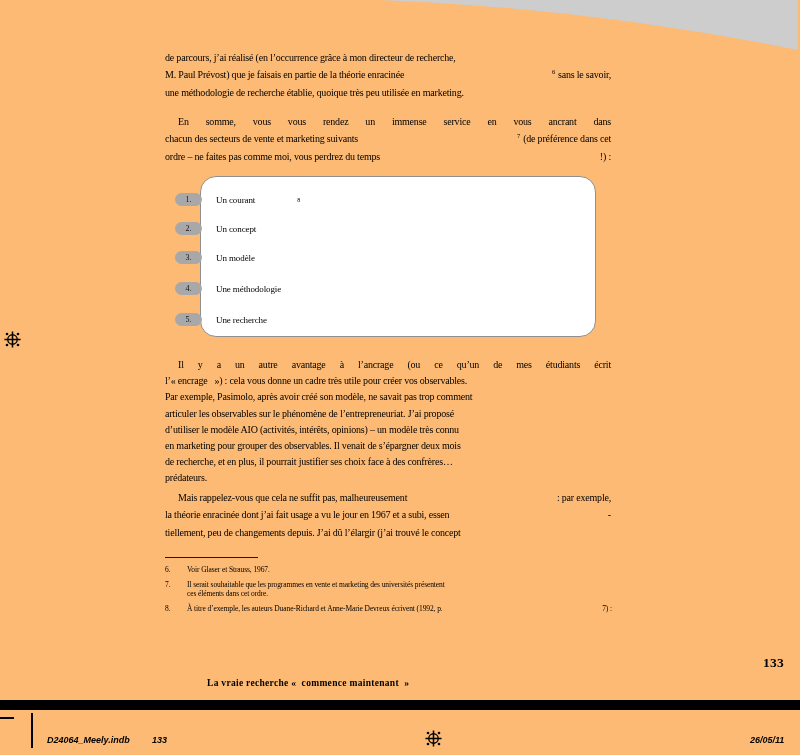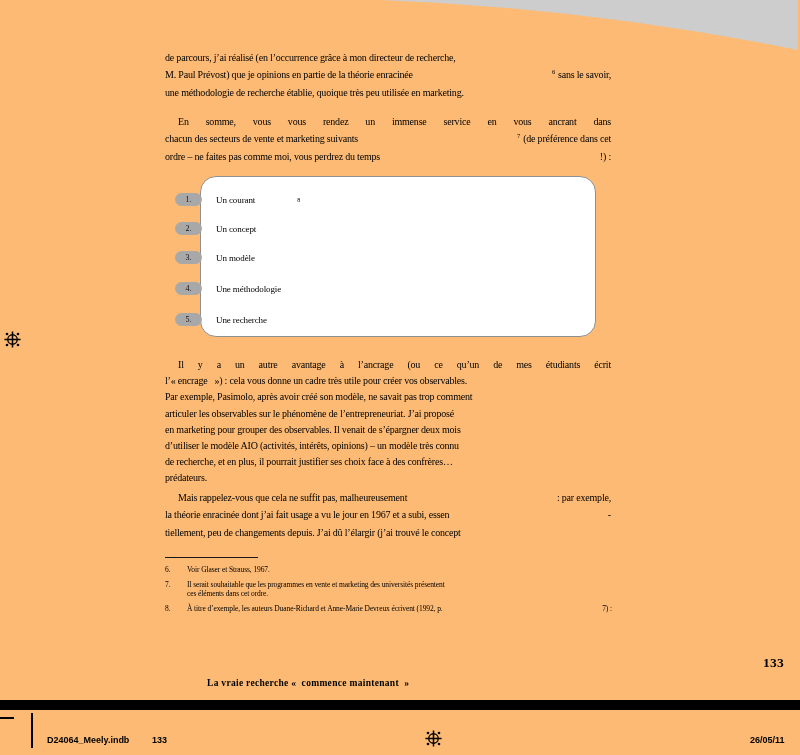--- a/index.html
+++ b/index.html
@@ -40,21 +40,21 @@
 
   
   .pageno{position:absolute;left:763px;top:655px;font-size:13.5px;font-weight:bold;letter-spacing:0.3px;}
   .runfoot{position:absolute;left:165px;top:678px;font-size:9.5px;font-weight:bold;letter-spacing:0.3px;margin-left:42px;}
 
   
   .blackbar{position:absolute;left:0;top:700px;width:800px;height:10px;background:#000;}
   .croph{position:absolute;left:0;top:717px;width:14px;height:2px;background:#000;}
   .cropv{position:absolute;left:31px;top:713px;width:2px;height:35px;background:#000;}
   .printrow{position:absolute;left:0;top:735px;width:800px;height:16px;
-            font-family:"Liberation Sans",sans-serif;font-size:9px;font-weight:bold;color:#000;}
+            font-family:"Liberation Sans",sans-serif;font-size:9px;font-weight:bold;color:#000;font-style:italic;}
   .printfile{position:absolute;left:47px;top:0;}
   .printpage{position:absolute;left:152px;top:0;}
   .printdate{position:absolute;left:750px;top:0;}
 </style>
 </head>
 <body>
 
 <div class="sheet">
 
   <svg class="wedge" width="419" height="52">
@@ -66,21 +66,21 @@
     <path d="M10,1.5 V18.5 M1.5,10 H18.5" stroke="#000" stroke-width="1.6"></path>
     <circle cx="4.2" cy="4.2" r="1.4" fill="#000"></circle>
     <circle cx="15.8" cy="4.2" r="1.4" fill="#000"></circle>
     <circle cx="4.2" cy="15.8" r="1.4" fill="#000"></circle>
     <circle cx="15.8" cy="15.8" r="1.4" fill="#000"></circle>
   </svg>
 
   <div class="par" style="top:49px">
     <div class="ln"><span>de parcours, j’ai réalisé (en l’occurrence grâce à mon directeur de recherche,</span></div>
     <div class="ln split">
-      <span>M. Paul Prévost) que je opinions en partie de la théorie enracinée</span>
+      <span>M. Paul Prévost) que je faisais en partie de la théorie enracinée</span>
       <span class="rseg"><sup class="fnref">6</sup><span>sans le savoir,</span></span>
     </div>
     <div class="ln"><span>une méthodologie de recherche établie, quoique très peu utilisée en marketing.</span></div>
   </div>
 
   <div class="par" style="top:113px">
     <div class="ln jall ind"><span>En somme, vous vous rendez un immense service en vous ancrant dans</span></div>
     <div class="ln split">
       <span>chacun des secteurs de vente et marketing suivants</span>
       <span class="rseg"><sup class="fnref">7</sup><span>(de préférence dans cet</span></span>
@@ -123,22 +123,22 @@
         </span>
       <span class="li-label">Une recherche</span>
     </div>
   </div>
 
   <div class="par tight" style="top:357px">
     <div class="ln jall ind"><span>Il y a un autre avantage à l’ancrage (ou ce qu’un de mes étudiants écrit</span></div>
     <div class="ln"><span>l’«&nbsp;encrage &nbsp;&nbsp;»)&nbsp;: cela vous donne un cadre très utile pour créer vos observables.</span></div>
     <div class="ln"><span>Par exemple, Pasimolo, après avoir créé son modèle, ne savait pas trop comment</span></div>
     <div class="ln"><span>articuler les observables sur le phénomène de l’entrepreneuriat. J’ai proposé</span></div>
+    <div class="ln"><span>d’utiliser le modèle AIO (activités, intérêts, opinions) – un modèle très connu</span></div>
     <div class="ln"><span>en marketing pour grouper des observables. Il venait de s’épargner deux mois</span></div>
-    <div class="ln"><span>d’utiliser le modèle AIO (activités, intérêts, opinions) – un modèle très connu</span></div>
     <div class="ln"><span>de recherche, et en plus, il pourrait justifier ses choix face à des confrères…</span></div>
     <div class="ln"><span>prédateurs.</span></div>
   </div>
 
   <div class="par" style="top:489px">
     <div class="ln split ind">
       <span>Mais rappelez-vous que cela ne suffit pas, malheureusement</span>
       <span class="rseg"><span>:&nbsp;par exemple,</span></span>
     </div>
     <div class="ln split">

